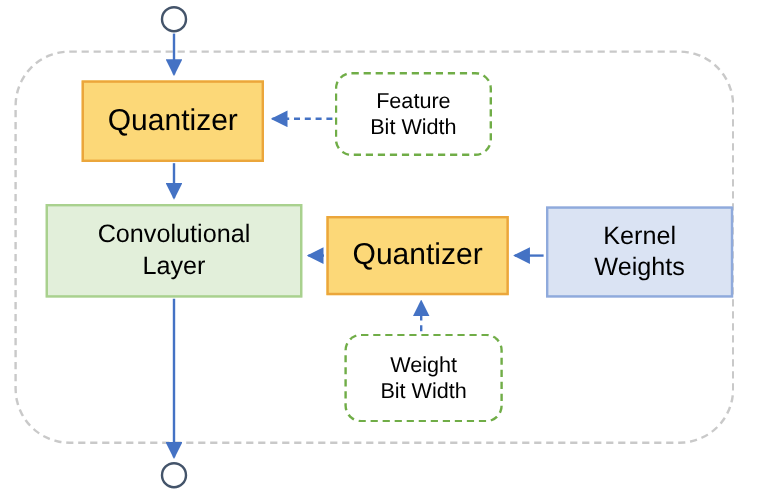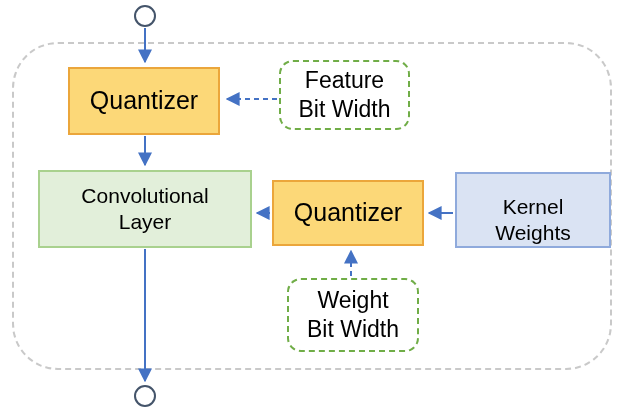--- a/index.html
+++ b/index.html
@@ -68,28 +68,27 @@
     border: 2px solid #A9D18E;
     font-size: 21px;
   }
 
   .kernel {
     left: 455px; top: 172px;
     width: 156px; height: 76px;
     background: #DAE3F3;
     border: 2px solid #8FAADC;
     font-size: 21px;
-    align-items: flex-end;
   }
 
   .bitwidth {
     background: #ffffff;
     border: 2px dashed #70AD47;
     border-radius: 14px;
-    font-size: 23px;
+    font-size: 18px;
   }
   #feature-bitwidth { left: 279px; top: 60px;  width: 131px; height: 70px; }
   #weight-bitwidth  { left: 287px; top: 278px; width: 132px; height: 74px; justify-content: center; }
 </style>
 </head>
 <body>
 
 <div class="canvas">
 
   <div class="group"></div>

